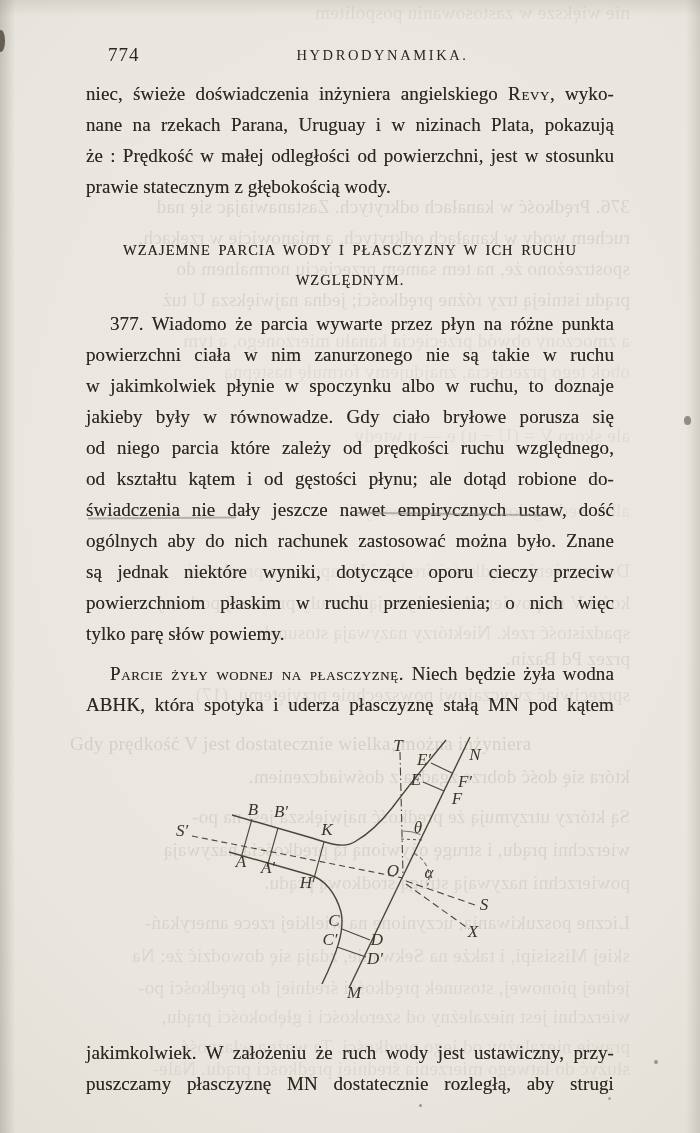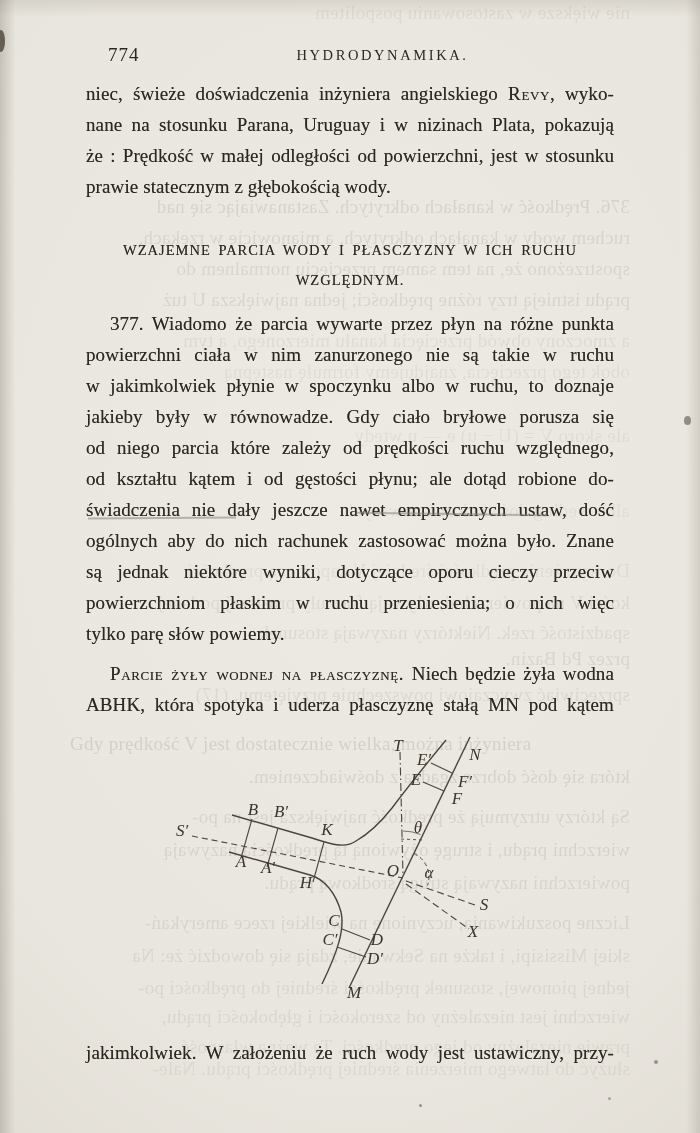--- a/index.html
+++ b/index.html
@@ -81,21 +81,21 @@
 
   <div class="ink">
 
     <div class="header-row">
       <span class="pagenum">774</span>
       <div class="runhead">HYDRODYNAMIKA.</div>
     </div>
 
     <div class="textblock" style="top:78px">
         <div class="line"><span>niec, świeże doświadczenia inżyniera angielskiego </span><span class="sc">Revy</span><span>, wyko-</span></div>
-        <div class="line"><span>nane na stosunku </span><span class="i">Parana</span><span>, </span><span class="i">Uruguay</span><span> i w nizinach </span><span class="i">Plata</span><span>, pokazują</span></div>
+        <div class="line"><span>nane na rzekach </span><span class="i">Parana</span><span>, </span><span class="i">Uruguay</span><span> i w nizinach </span><span class="i">Plata</span><span>, pokazują</span></div>
         <div class="line"><span>że : </span><span class="i">Prędkość w małej odległości od powierzchni, jest w stosunku</span></div>
         <div class="line nj"><span class="i">prawie statecznym z głębokością wody.</span></div>
       </div>
 
     <div class="textblock heading" style="top:235px">
         <div class="line nj"><span>WZAJEMNE PARCIA WODY I PŁASCZYZNY W ICH RUCHU</span></div>
         <div class="line nj"><span>WZGLĘDNYM.</span></div>
       </div>
 
     <div class="textblock" style="top:308px">
@@ -112,20 +112,21 @@
         <div class="line nj"><span>tylko parę słów powiemy.</span></div>
       </div>
 
     <div class="textblock" style="top:658px">
         <div class="line ind"><span class="sc">Parcie żyły wodnej na płasczyznę.</span><span> Niech będzie żyła wodna</span></div>
         <div class="line"><span>ABHK, która spotyka i uderza płasczyznę stałą MN pod kątem</span></div>
       </div>
 
     <div class="textblock" style="top:1037px">
         <div class="line"><span>jakimkolwiek. W założeniu że ruch wody jest ustawiczny, przy-</span></div>
+        <div class="line"><span>puszczamy płasczyznę MN dostatecznie rozległą, aby strugi</span></div>
       </div>
   </div>
 
   <svg class="fig" viewBox="0 725 700 292">
 
     <path d="M470,737 L349,988" stroke-width="1.4"></path>
 
     <path d="M232,815 L312,838 C330,844 345,849 356,841 C370,833 381,822 392,808 C404,792 423,768 446,740" stroke-width="1.4"></path>
 
     <path d="M229,852 L310,875 C325,879 336,894 341,912 C345,930 337,953 322,984" stroke-width="1.4"></path>

